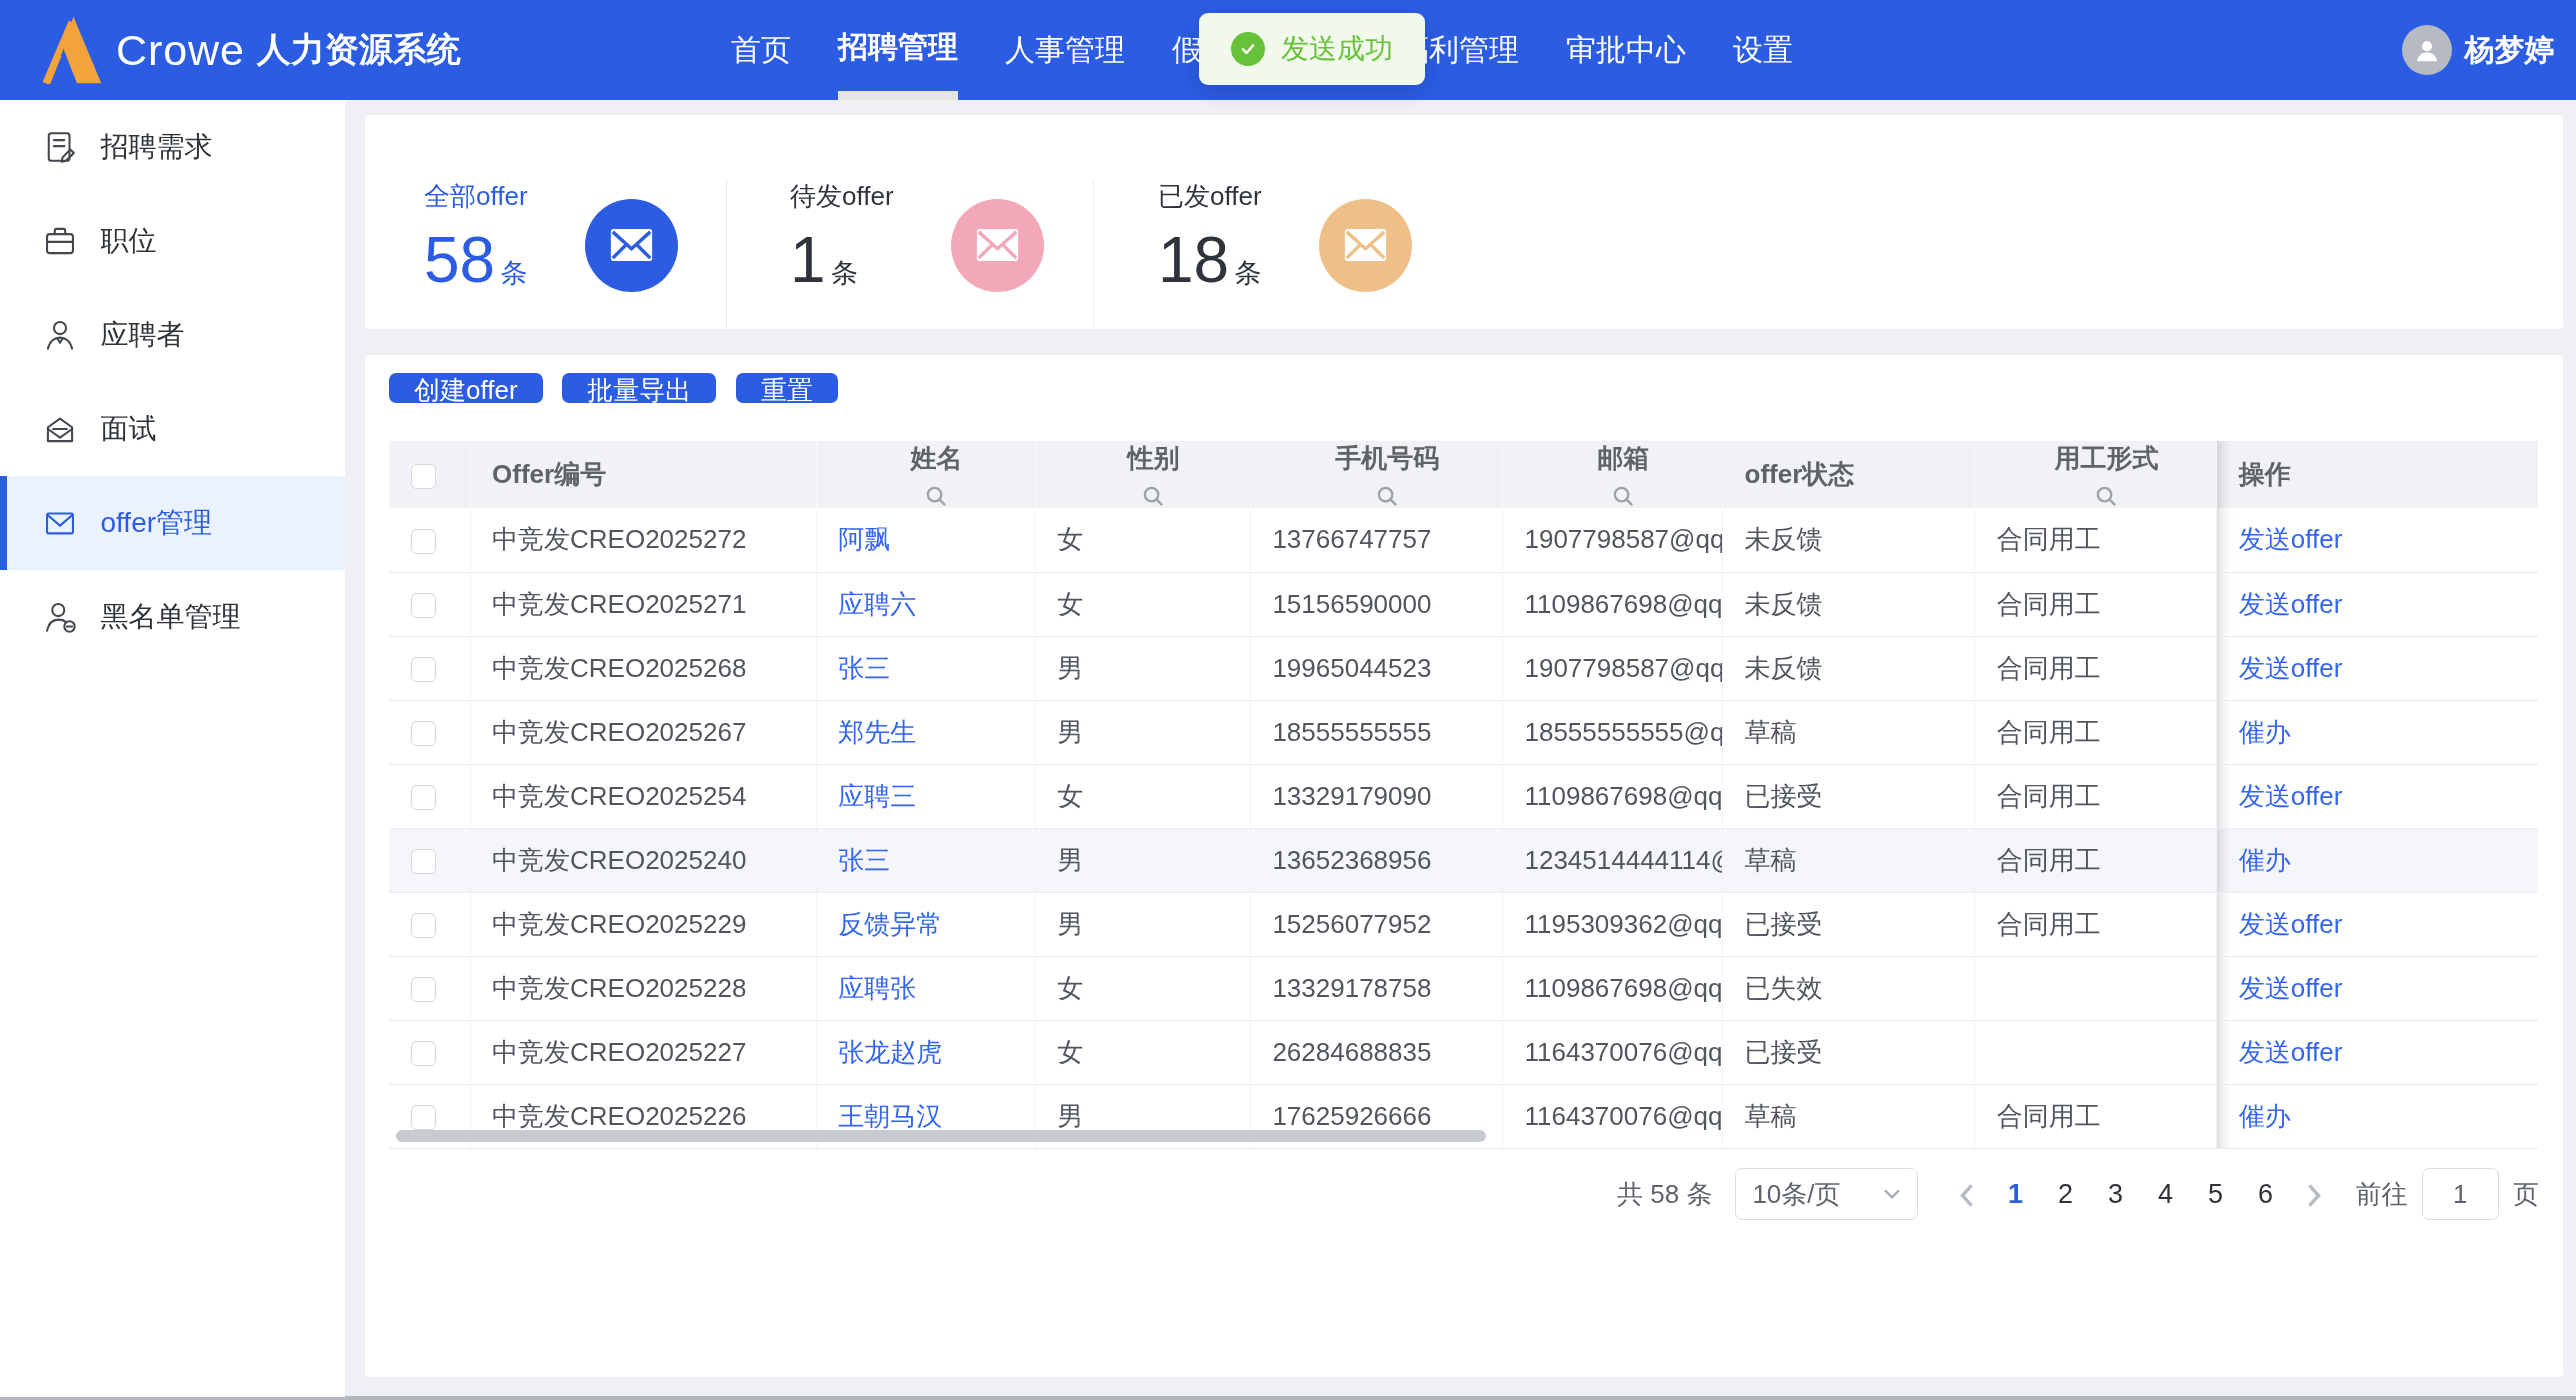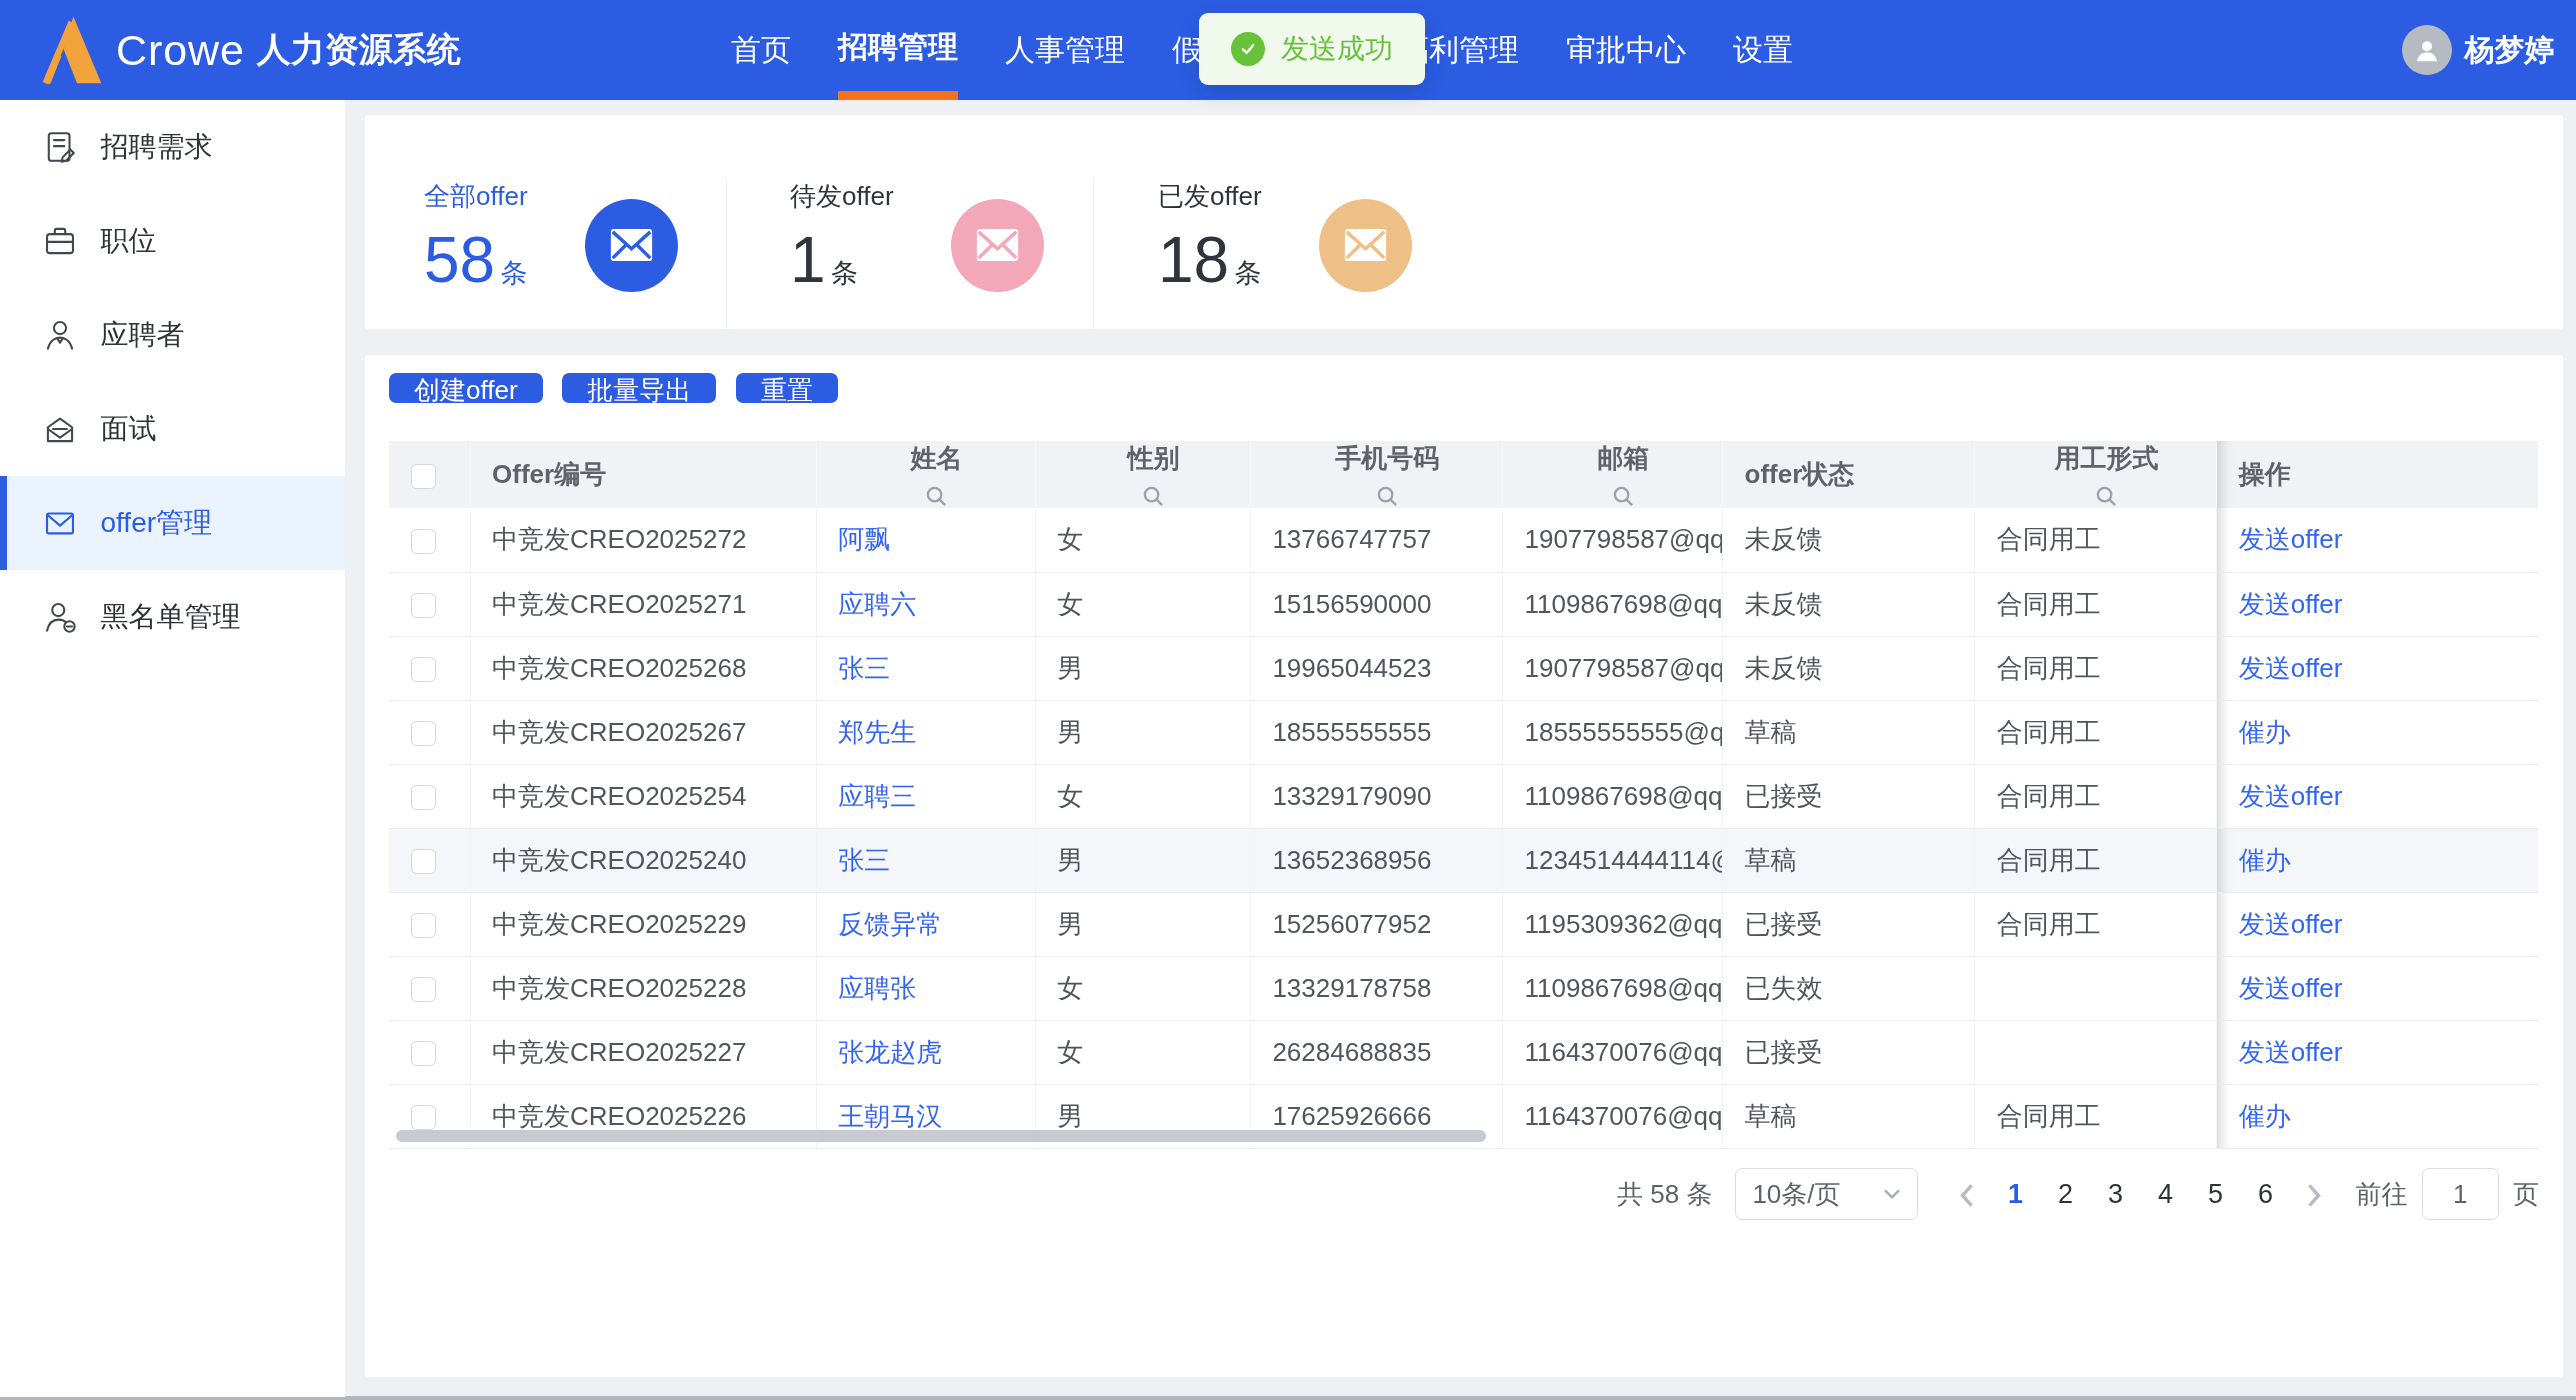--- a/index.html
+++ b/index.html
@@ -10,21 +10,21 @@
     font-family:"Liberation Sans","DejaVu Sans",sans-serif;
     color:#303540;
   }
   
   .topnav { position:absolute; left:0; top:0; width:2576px; height:100px; background:#2b5ce2; z-index:20; }
   .logo-block { position:absolute; left:32px; top:0; height:100px; display:flex; align-items:center; gap:12px; }
   .logo-crowe { color:#fff; font-size:43px; font-weight:400; letter-spacing:0.9px; }
   .logo-product { color:#fff; font-size:34px; font-weight:700; }
   .nav-menu { position:absolute; left:731px; top:0; height:100px; display:flex; gap:47px; }
   .nav-item { height:100px; line-height:100px; font-size:30px; color:#fff; cursor:pointer; white-space:nowrap; }
-  .nav-item.active { font-weight:700; border-bottom:9px solid #f97316; line-height:93px;font-family:Liberation Serif, serif; }
+  .nav-item.active { font-weight:700; border-bottom:9px solid #e5e5e5; line-height:93px;font-family:Liberation Serif, serif; }
   .nav-user { position:absolute; right:21.5px; top:0; height:100px; display:flex; align-items:center; gap:12.5px; }
   .avatar { width:50px; height:50px; border-radius:50%; background:#b6bac2; display:flex; align-items:center; justify-content:center; }
   .user-name { color:#fff; font-size:30px; font-weight:700; }
   
   .toast { position:absolute; left:1199px; top:12.5px; height:72px; padding:0 32px; background:#f0f9eb;
     border-radius:9px; box-shadow:0 7.2px 21.5px rgba(0,0,0,.14); display:flex; align-items:center; gap:16px; z-index:30; }
   .toast-icon { width:34px; height:34px; border-radius:50%; background:#67c23a; display:flex; align-items:center; justify-content:center; flex:none; }
   .toast-text { font-size:28px; color:#67c23a; }
   
   .sidebar { position:absolute; left:0; top:100px; width:345px; height:1297px; background:#fff; z-index:10; }

